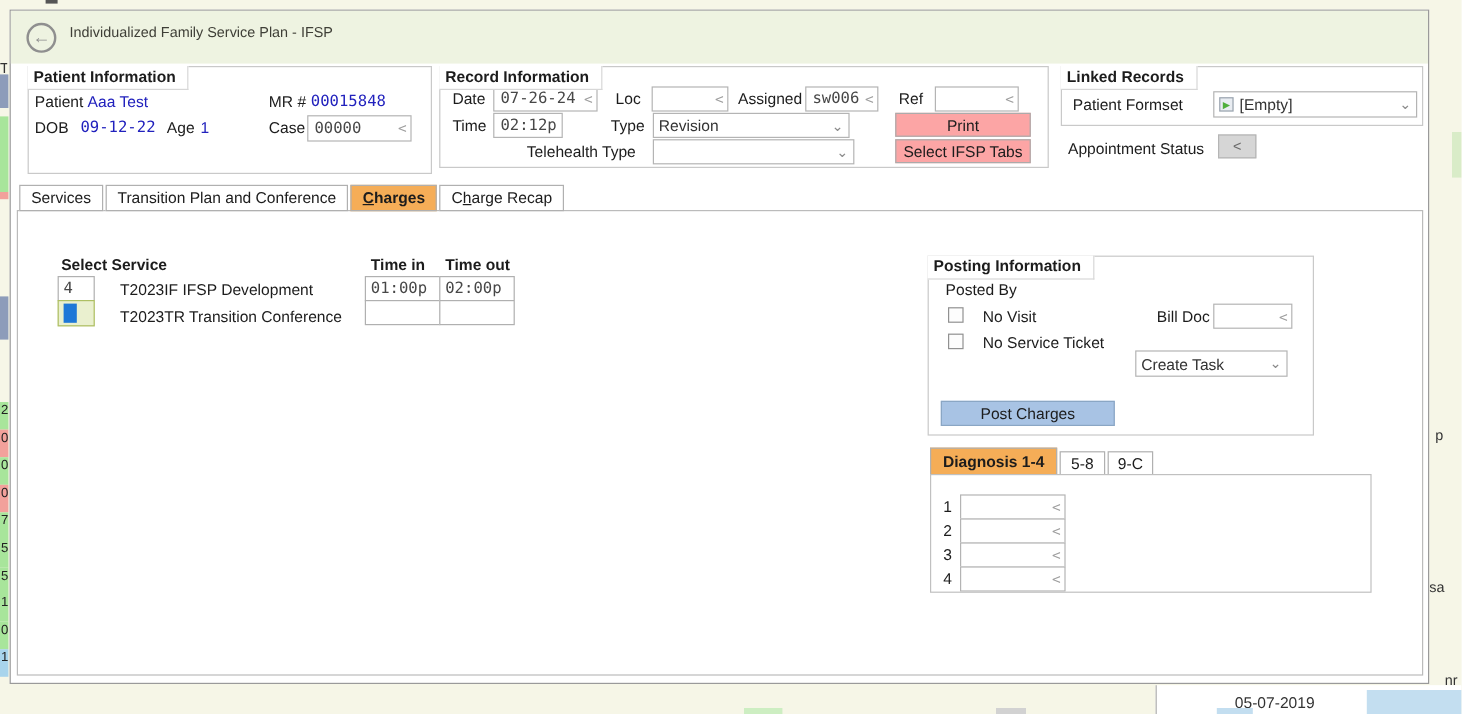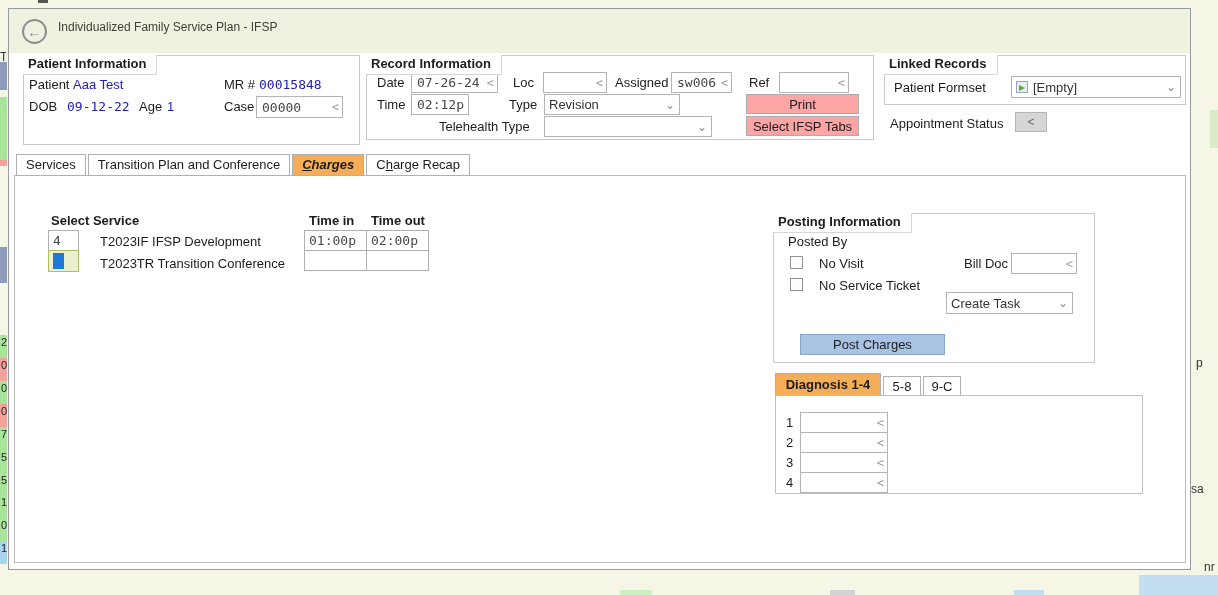--- a/index.html
+++ b/index.html
@@ -35,21 +35,21 @@
   .select .dd { margin-left: auto; color: #8a8a8a; font-size: 12px; }
   .btn { position: absolute; background: #fca5a5; border: 1px solid #ababab; display: flex; align-items: center; justify-content: center; color: #1c1c1c; }
   .checkbox { position: absolute; width: 13px; height: 13px; background: #fdfdfd; border: 1px solid #919191; }
 
   .formset-icon { width: 12px; height: 12px; position: relative; margin-right: 5px; flex: 0 0 auto; background: #e9edf2; border: 1px solid #9aa4ae; }
   .formset-icon::after { content: ""; position: absolute; left: 2px; top: 3px; border-left: 6px solid #4faf3c; border-top: 3px solid transparent; border-bottom: 3px solid transparent; }
 
   
   .tabstrip { position: absolute; left: 16px; top: 154px; display: flex; z-index: 3; }
   .tab { height: 22px; line-height: 20px; padding: 0 9px; border: 1px solid #b0b0b0; background: #fff; margin-right: 2px; white-space: nowrap; }
-  .tab.active { background: #f5ad57; font-weight: 700; font-style: italic; }
+  .tab.active { background: #f5ad57; font-weight: 700; }
 
   .content { position: absolute; left: 14px; top: 175px; width: 1172px; height: 388px; border: 1px solid #bbbbbb; background: #fff; }
 
   
   .hdr { position: absolute; font-weight: 700; white-space: nowrap; }
   .cell { position: absolute; border: 1px solid #b0b0b0; background: #fff; display: flex; align-items: center; padding: 0 4px; font-family: "DejaVu Sans Mono", monospace; color: #474747; }
   .cell.sel { background: #eaf0cf; border-color: #aebf63; }
   .sel-block { width: 11px; height: 16px; background: #1e78d7; }
 
   
@@ -86,20 +86,23 @@
   <div class="left-cell lc-green" style="top:518px;height:23px;">0</div>
   <div class="left-cell lc-blue" style="top:541px;height:23px;">1</div>
 
   <div class="abs" style="left:38px;top:0;width:10px;height:3px;background:#555;"></div>
 
   <div class="edge-frag" style="left:1196px;top:356px;width:20px;height:15px;">p</div>
   <div class="edge-frag" style="left:1191px;top:482px;width:26px;height:15px;">sa</div>
   <div class="edge-frag" style="left:1204px;top:560px;width:14px;height:12px;">nr</div>
   <div class="abs" style="left:1210px;top:110px;width:8px;height:38px;background:#d9ecc8;"></div>
 
+  <div class="bottom-right">
+    <span class="abs" style="left:65px;top:7px;font-size:13px;color:#333;">05-07-2019</span>
+  </div>
   <div class="blue-block-big"></div>
   <div class="mini-block" style="left:620px;width:32px;background:#cdeec2;"></div>
   <div class="mini-block" style="left:830px;width:25px;background:#d2d2d2;"></div>
   <div class="mini-block" style="left:1014px;width:30px;background:#c3def0;"></div>
 
   <div class="dialog"></div>
   <div class="dlg-header"></div>
   <div class="back-btn">
       <span>←</span>
     </div>
@@ -142,21 +145,21 @@
     <span class="lbl" style="left:382px;top:19px;">Ref</span>
     <div class="input" style="left:412px;top:16px;width:70px;height:21px;">
       <span></span>
       <span class="chev">&lt;</span>
     </div>
     <span class="lbl" style="left:10px;top:41px;">Time</span>
     <div class="input" style="left:44px;top:38px;width:58px;height:21px;">
       <span>02:12p</span>
     </div>
     <span class="lbl" style="left:142px;top:41px;">Type</span>
-    <div class="select" style="left:177px;top:38px;width:136px;height:21px;">
+    <div class="select" style="left:177px;top:38px;width:164px;height:21px;">
       <span>Revision</span>
       <span class="dd">⌄</span>
     </div>
     <div class="btn" style="left:379px;top:38px;width:113px;height:20px;">Print</div>
     <span class="lbl" style="left:72px;top:63px;">Telehealth Type</span>
     <div class="select" style="left:177px;top:60px;width:168px;height:21px;">
       <span></span>
       <span class="dd">⌄</span>
     </div>
     <div class="btn" style="left:379px;top:60px;width:113px;height:20px;">Select IFSP Tabs</div>
@@ -219,21 +222,21 @@
     <span class="lbl" style="left:45px;top:64px;">No Service Ticket</span>
     <span class="lbl" style="left:190px;top:42px;">Bill Doc</span>
     <div class="input" style="left:237px;top:39px;width:66px;height:21px;">
       <span></span>
       <span class="chev">&lt;</span>
     </div>
     <div class="select" style="left:172px;top:78px;width:127px;height:22px;">
       <span>Create Task</span>
       <span class="dd">⌄</span>
     </div>
-    <div class="btn post-btn" style="left:10px;top:120px;width:145px;height:21px;margin-left:16px;">Post Charges</div>
+    <div class="btn post-btn" style="left:10px;top:120px;width:145px;height:21px;">Post Charges</div>
   </div>
 
   <div class="dtab active" style="left:775px;top:373px;width:106px;height:23px;">Diagnosis 1-4</div>
   <div class="dtab" style="left:883px;top:376px;width:38px;height:20px;">5-8</div>
   <div class="dtab" style="left:923px;top:376px;width:38px;height:20px;">9-C</div>
   <div class="panel" style="left:775px;top:395px;width:368px;height:99px;border-color:#c0c0c0;">
     <span class="lbl" style="left:10px;top:19px;">1</span>
     <div class="input" style="left:24px;top:16px;width:88px;height:21px;">
       <span></span>
       <span class="chev">&lt;</span>

